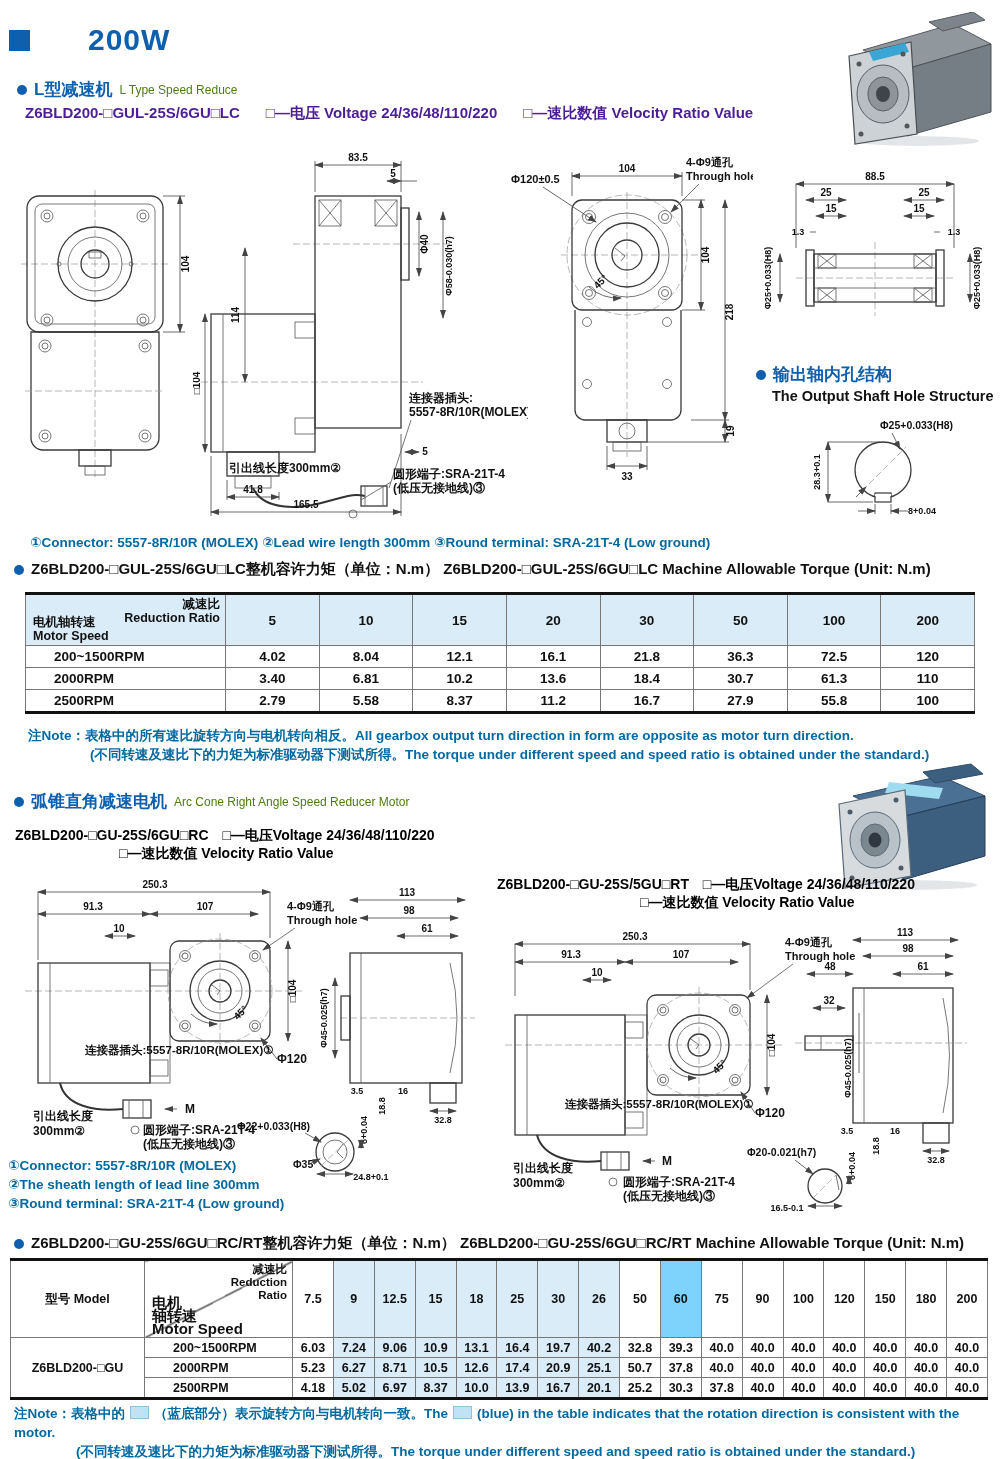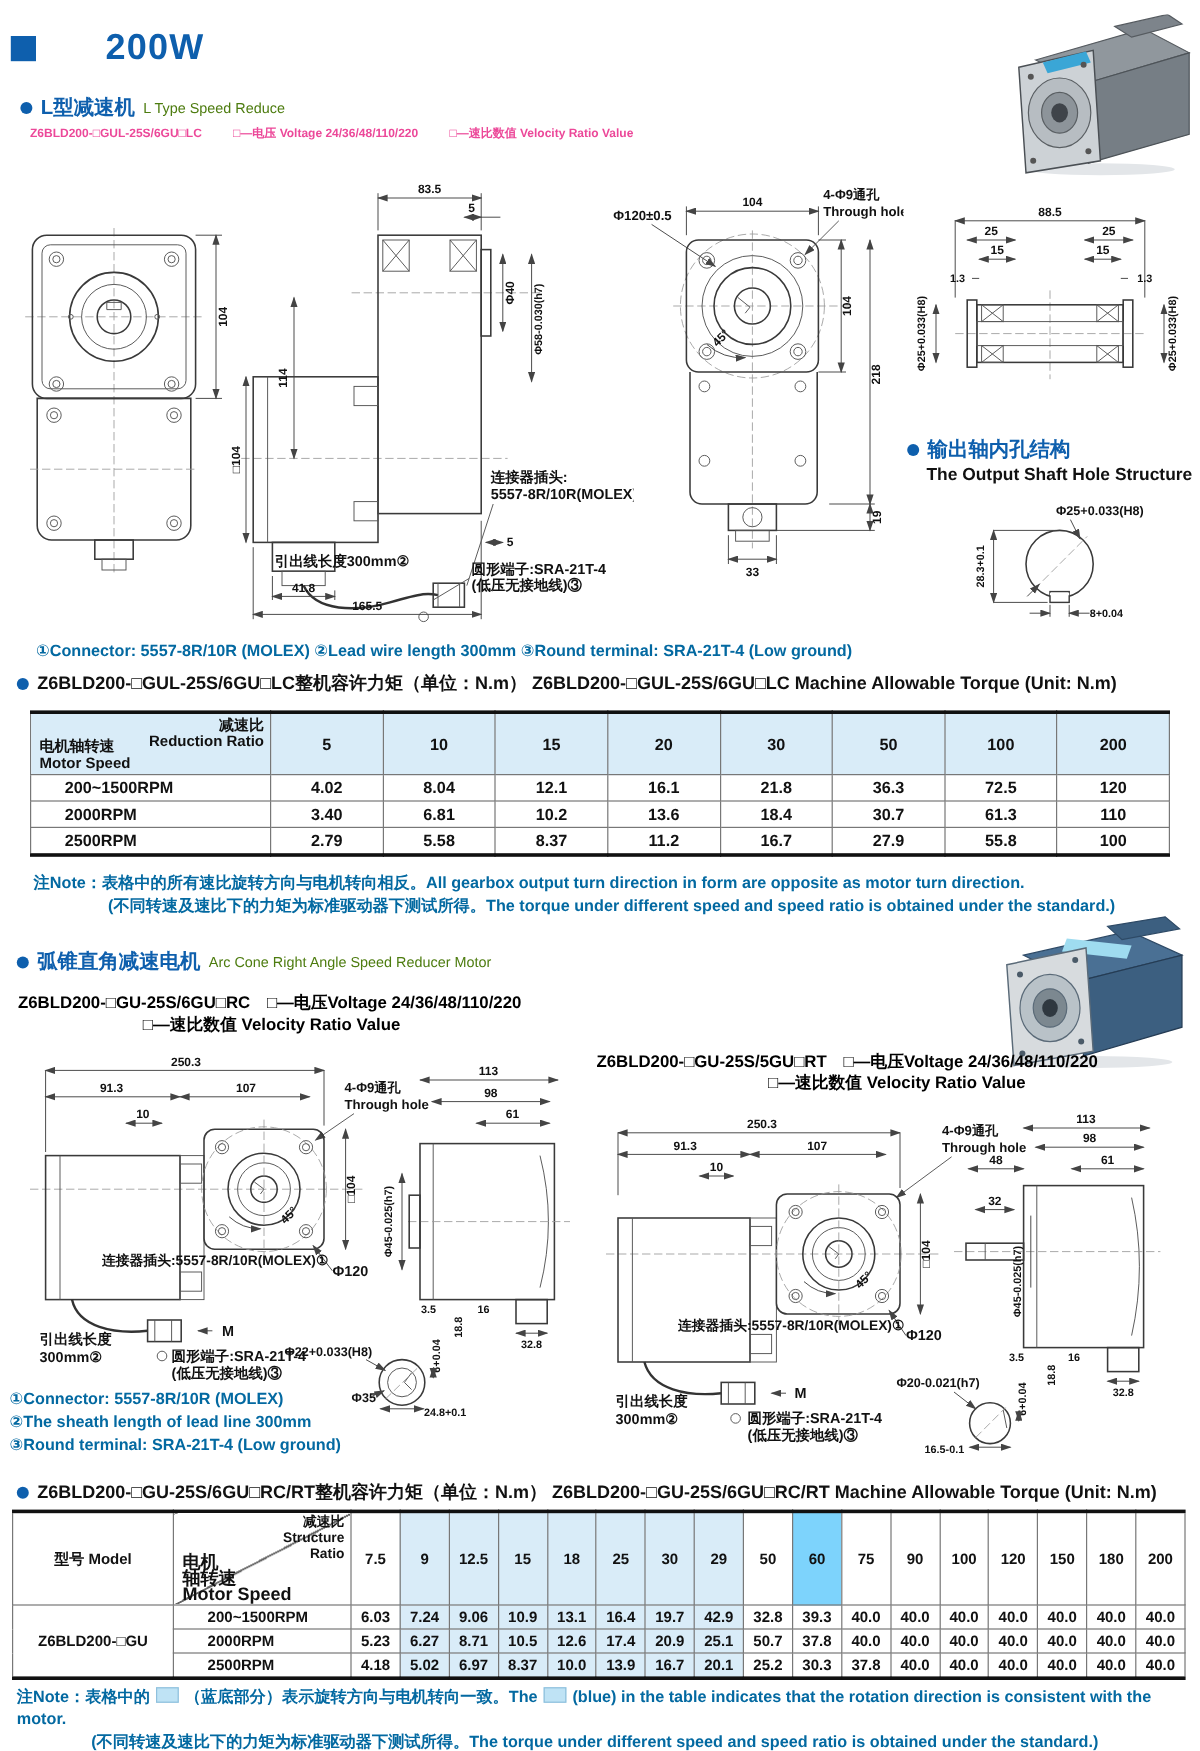--- a/index.html
+++ b/index.html
@@ -5,21 +5,21 @@
   html,body{margin:0;padding:0;background:#fff;}
   #page{position:relative;width:1000px;height:1459px;background:#fff;overflow:hidden;
         font-family:"Liberation Sans","DejaVu Sans",sans-serif;color:#111;}
   .abs{position:absolute;}
   .dot{width:10px;height:10px;border-radius:50%;background:#0e5fad;display:inline-block;margin-right:7px;flex:none;}
   .sq{width:21px;height:21px;background:#0e5fad;display:inline-block;margin-right:10px;flex:none;}
   .row{display:flex;align-items:center;}
   .h-cn{color:#0e5fad;font-weight:700;font-size:17px;}
   .h-en{color:#4d7c0f;font-weight:400;font-size:12px;margin-left:7px;}
   .watt{color:#0e5fad;font-weight:800;font-size:30px;letter-spacing:1px;margin-left:48px;}
-  .modelline{font-size:10px;font-weight:600;color:#ec4899;}
+  .modelline{font-size:15px;font-weight:600;color:#4c1d95;}
   .modelline span{margin-right:26px;}
   .m14{font-size:14px;font-weight:700;color:#000000;}
   .note{font-size:13.5px;font-weight:600;color:#0369a1;line-height:19px;}
   .t-title{font-size:15px;font-weight:700;color:#111;}
   
   table{border-collapse:collapse;table-layout:fixed;}
   .dtable{border-top:3px solid #111;border-bottom:3px solid #111;}
   .dtable th,.dtable td{border:1px solid #777;font-size:13.5px;font-weight:700;text-align:center;padding:0;}
   .dtable th{height:50px;}
   .dtable td{height:21px;}
@@ -619,37 +619,37 @@
     <colgroup>
         <col style="width:134px">
         <col style="width:148px">
       </colgroup>
     <thead>
       <tr>
         <th style="height:76px;background:#fff;">型号 Model</th>
         <th class="corner2" style="height:76px;">
           <div class="ctr" style="font-size:11.5px;line-height:13px;">
             <span>减速比</span><br>
-            <span>Structure</span><br>
+            <span>Reduction</span><br>
             <span>Ratio</span>
           </div>
           <div class="cbl" style="font-size:15px;line-height:13px;">
             <span>电机</span><br>
             <span>轴转速</span><br>
             <span>Motor Speed</span>
           </div>
         </th>
       <th style="height: 76px; background: rgb(255, 255, 255);">7.5</th>
           <th class="hl" style="height: 76px;">9</th>
           <th class="hl" style="height: 76px;">12.5</th>
           <th class="hl" style="height: 76px;">15</th>
           <th class="hl" style="height: 76px;">18</th>
           <th class="hl" style="height: 76px;">25</th>
           <th class="hl" style="height: 76px;">30</th>
-          <th class="hl" style="height: 76px;">29</th>
+          <th class="hl" style="height: 76px;">26</th>
           <th style="height: 76px; background: rgb(255, 255, 255);">50</th>
           <th style="height: 76px; background: #7dd3fc;">60</th>
           <th style="height: 76px; background: rgb(255, 255, 255);">75</th>
           <th style="height: 76px; background: rgb(255, 255, 255);">90</th>
           <th style="height: 76px; background: rgb(255, 255, 255);">100</th>
           <th style="height: 76px; background: rgb(255, 255, 255);">120</th>
           <th style="height: 76px; background: rgb(255, 255, 255);">150</th>
           <th style="height: 76px; background: rgb(255, 255, 255);">180</th>
           <th style="height: 76px; background: rgb(255, 255, 255);">200</th>
         </tr>
@@ -658,21 +658,21 @@
         <tr>
           <td rowspan="3">Z6BLD200-□GU</td>
           <td class="spd" style="text-align: center;">200~1500RPM</td>
           <td>6.03</td>
           <td class="hl">7.24</td>
           <td class="hl">9.06</td>
           <td class="hl">10.9</td>
           <td class="hl">13.1</td>
           <td class="hl">16.4</td>
           <td class="hl">19.7</td>
-          <td class="hl">42.9</td>
+          <td class="hl">40.2</td>
           <td>32.8</td>
           <td>39.3</td>
           <td>40.0</td>
           <td>40.0</td>
           <td>40.0</td>
           <td>40.0</td>
           <td>40.0</td>
           <td>40.0</td>
           <td>40.0</td>
         </tr>

